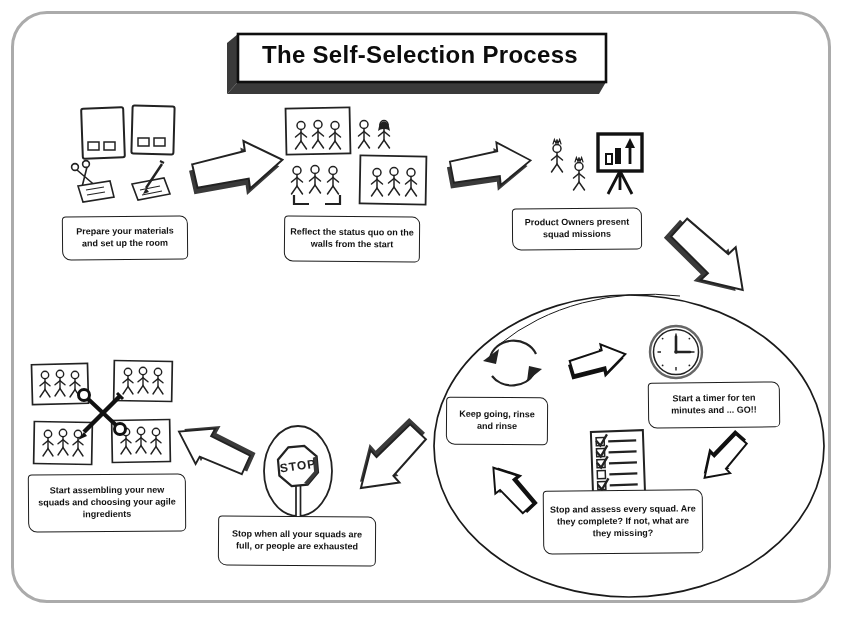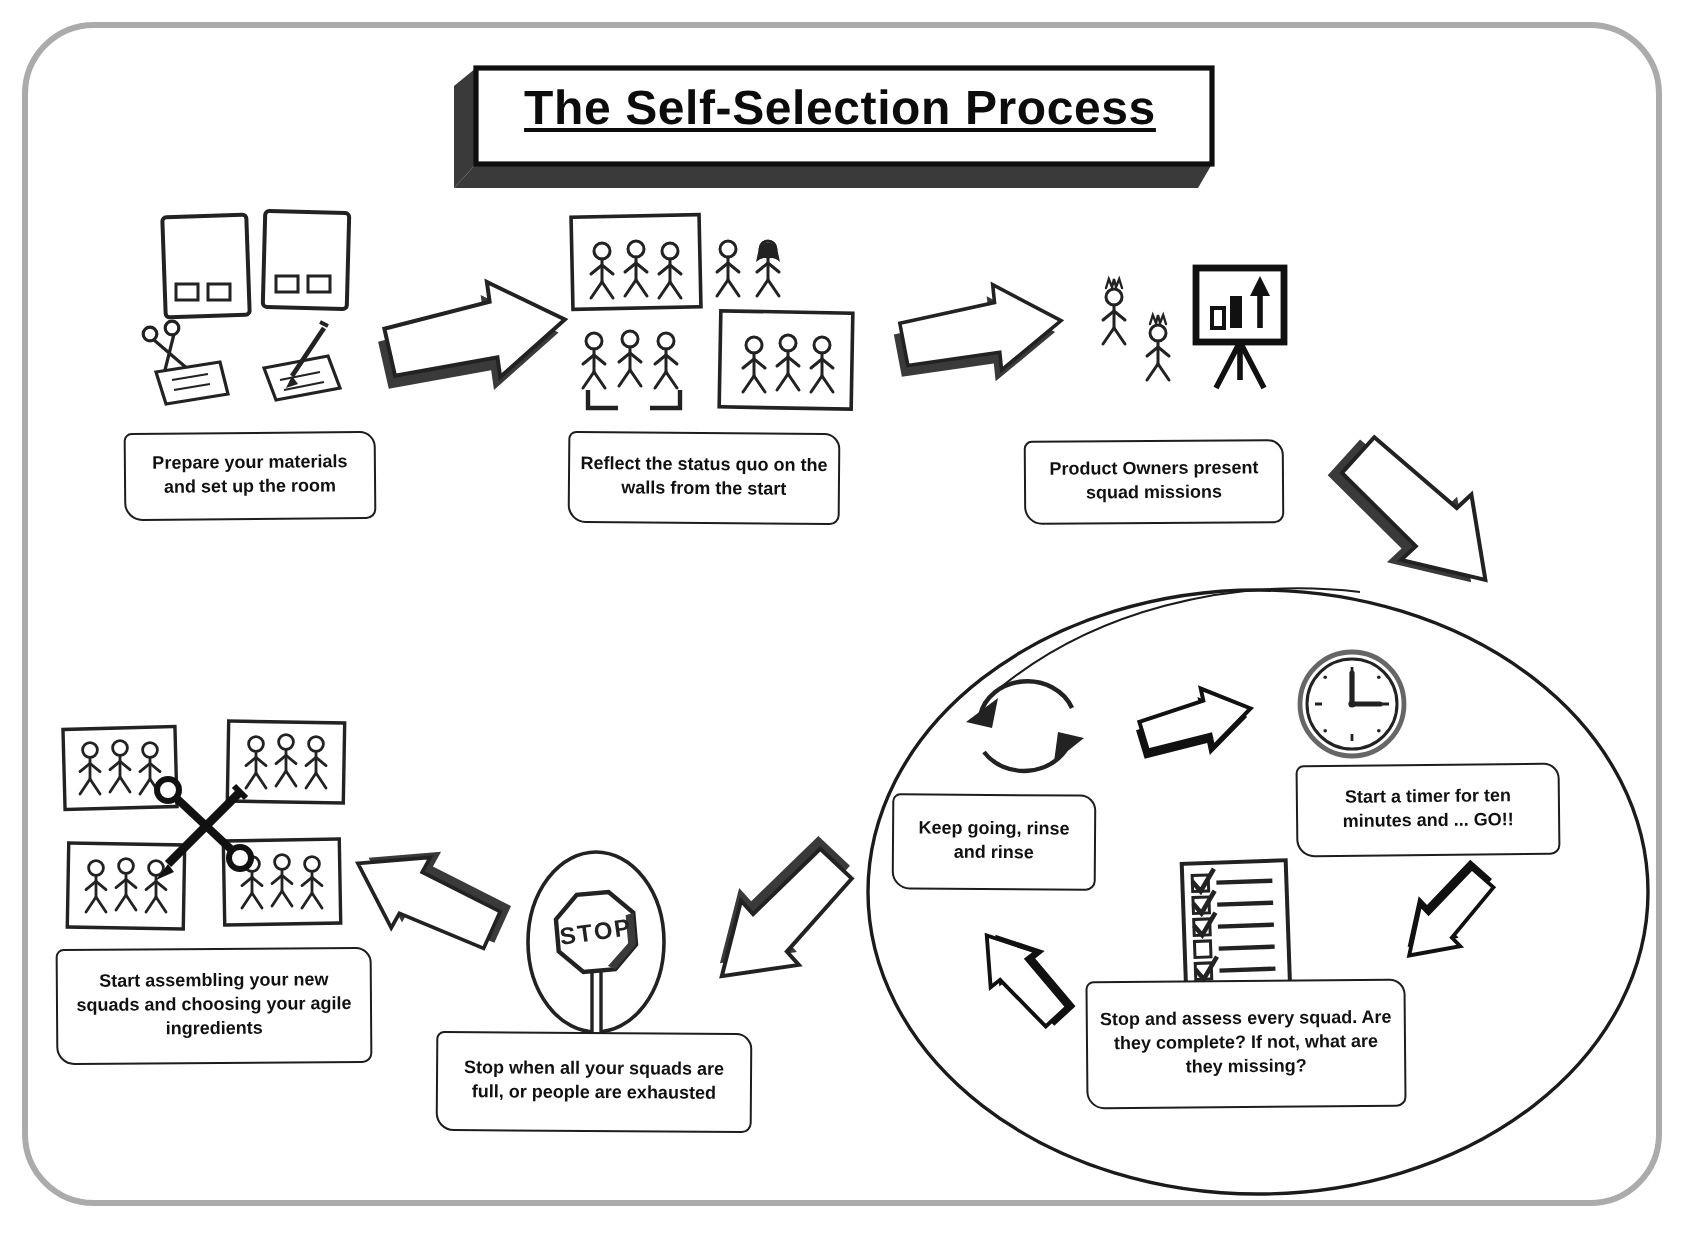--- a/index.html
+++ b/index.html
@@ -5,21 +5,21 @@
   html,body{margin:0;padding:0;background:#fff;font-family:"Liberation Sans",sans-serif;}
   #canvas{position:relative;width:842px;height:617px;background:#fff;overflow:hidden;}
   .abs{position:absolute;}
   #page-border{position:absolute;left:11px;top:11px;right:11px;bottom:14px;
     border:3px solid #ababab;border-radius:36px;}
   .label-box{position:absolute;background:#fff;border:1.7px solid #1d1d1d;
     border-radius:4px 8px 5px 9px;display:flex;align-items:center;justify-content:center;
     text-align:center;font-weight:bold;font-size:9px;line-height:1.3;color:#111;
     padding:3px 5px;box-sizing:border-box;}
   #page-title{position:absolute;display:flex;align-items:center;justify-content:center;
-    font-weight:bold;font-size:24px;color:#0c0c0c;letter-spacing:.3px;text-decoration:underline;}
+    font-weight:bold;font-size:24px;color:#0c0c0c;letter-spacing:.3px;}
   #stop-text{position:absolute;display:flex;align-items:center;justify-content:center;
     font-weight:bold;font-size:12px;color:#222;letter-spacing:1px;transform:rotate(-8deg);}
   svg{display:block;}
 </style>
 </head>
 <body>
 
 <div id="canvas">
 
   <div id="page-border"></div>
@@ -119,21 +119,21 @@
       <rect x="72" y="34" width="6" height="10" fill="none" stroke="#111" stroke-width="2"></rect>
       <rect x="81" y="28" width="6" height="16" fill="#111"></rect>
       <path d="M96,44 L96,24" stroke="#111" stroke-width="2.8" fill="none"></path>
       <polygon points="91,28 96,18 101,28" fill="#111"></polygon>
       <path d="M86,51 L74,74 M86,51 L98,74 M86,51 L86,70" stroke="#111" stroke-width="2.8" fill="none"></path>
     </g>
   </svg>
 
   <div class="label-box" style="left:62px;top:216px;width:126px;height:44px;transform:rotate(-0.5deg)">Prepare your materials and set up the room</div>
   <div class="label-box" style="left:284px;top:216px;width:136px;height:46px;transform:rotate(0.5deg)">Reflect the status quo on the walls from the start</div>
-  <div class="label-box" style="left:512px;top:220px;width:130px;height:42px;transform:rotate(-0.4deg)">Product Owners present squad missions</div>
+  <div class="label-box" style="left:512px;top:208px;width:130px;height:42px;transform:rotate(-0.4deg)">Product Owners present squad missions</div>
 
   <svg class="abs" style="left:656px;top:202px" width="112" height="110" viewBox="0 0 112 110">
     <g transform="translate(56,55) rotate(47) translate(-50,-29)">
       <polygon points="1,27 55,21 55,11 91,35 55,59 55,49 3,51" fill="#3a3a3a"></polygon>
       <polygon points="5,21 59,15 59,5 95,29 59,53 59,43 7,45" fill="#fff" stroke="#222" stroke-width="2"></polygon>
     </g>
   </svg>
 
   <svg class="abs" style="left:430px;top:292px" width="398" height="308" viewBox="0 0 398 308">
     <ellipse cx="199" cy="154" rx="195" ry="151" fill="none" stroke="#1b1b1b" stroke-width="1.7"></ellipse>

